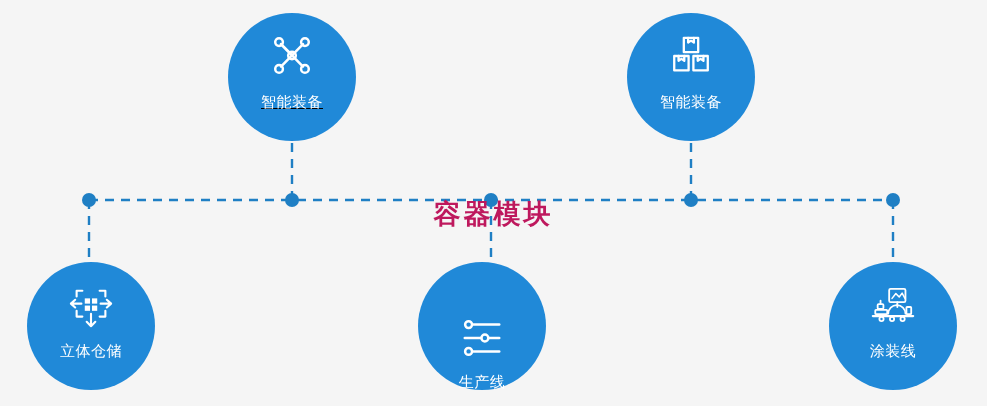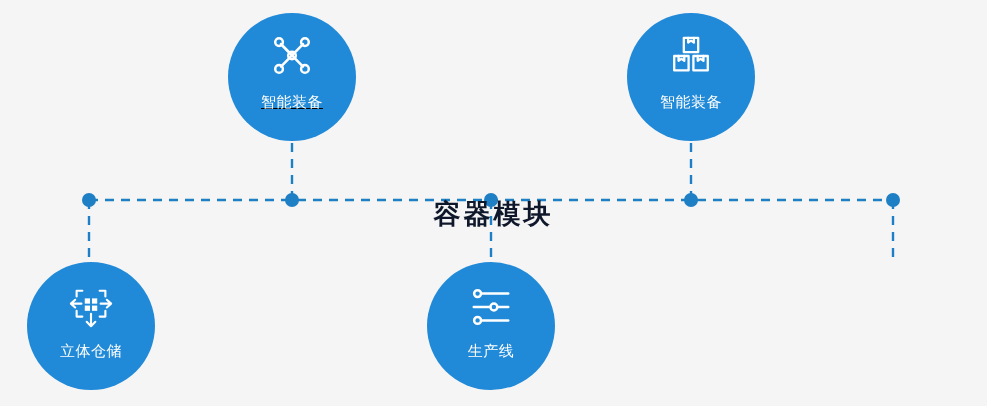--- a/index.html
+++ b/index.html
@@ -27,21 +27,21 @@
     height: 406px;
   }
   .watermark {
     position: absolute;
     left: 0;
     top: 196px;
     width: 987px;
     text-align: center;
     font-size: 27px;
     letter-spacing: 3px;
-    color: #0f172a;
+    color: #be185d;
     font-weight: 700;
     user-select: none;
     pointer-events: none;
   }
   .node-circle {
     position: absolute;
     width: 128px;
     height: 128px;
     border-radius: 50%;
     background: #2089d8;
@@ -143,29 +143,48 @@
         <rect x="17.5" y="22.5" width="5.5" height="5.5" fill="#ffffff" stroke="none"></rect>
         <rect x="25" y="22.5" width="5.5" height="5.5" fill="#ffffff" stroke="none"></rect>
         <path d="M14 20.5 H3 m4.5 -4 L3 20.5 l4.5 4"></path>
         <path d="M34 20.5 H45 m-4.5 -4 L45 20.5 l-4.5 4"></path>
         <path d="M24 31 V44 m-4.5 -4.5 L24 44 l4.5 -4.5"></path>
       </svg>
     </span>
     <span class="node-label">立体仓储</span>
   </div>
 
-  <div class="node-circle row-bottom" style="left:427px; top:262px;">
+  <div class="node-circle row-bottom" style="left:418px; top:262px;justify-content:flex-end;">
     <span class="node-icon">
       <svg viewBox="0 0 48 48" fill="none" stroke="#ffffff" stroke-width="2.6" stroke-linecap="round" stroke-linejoin="round">
         <line x1="14" y1="10" x2="42" y2="10"></line>
         <circle cx="10" cy="10" r="3.6"></circle>
         <line x1="6" y1="24" x2="23" y2="24"></line>
         <line x1="31" y1="24" x2="42" y2="24"></line>
         <circle cx="27" cy="24" r="3.6"></circle>
         <line x1="14" y1="38" x2="42" y2="38"></line>
         <circle cx="10" cy="38" r="3.6"></circle>
       </svg>
     </span>
     <span class="node-label">生产线</span>
   </div>
 
+  <div class="node-circle row-bottom" style="left:829px; top:262px;">
+    <span class="node-icon">
+      <svg viewBox="0 0 48 48" fill="none" stroke="#ffffff" stroke-width="1.9" stroke-linecap="round" stroke-linejoin="round">
+        <rect x="20" y="5" width="17" height="14" rx="1.5"></rect>
+        <path d="M23 15 l4 -5 l3.5 3.5 l3 -4 l3 5.5" stroke-width="1.6"></path>
+        <line x1="28.5" y1="19" x2="28.5" y2="24"></line>
+        <path d="M19 31 a9 9 0 0 1 18 0" stroke-width="1.8"></path>
+        <rect x="8" y="21" width="6" height="5" rx="1"></rect>
+        <line x1="11" y1="17.5" x2="11" y2="21"></line>
+        <rect x="5.5" y="27" width="12.5" height="4.5" rx="0.8"></rect>
+        <rect x="38" y="24" width="5" height="7.5" rx="0.8"></rect>
+        <line x1="3" y1="33.5" x2="45" y2="33.5" stroke-width="2.4"></line>
+        <circle cx="12" cy="36.5" r="2.2"></circle>
+        <circle cx="23" cy="36.5" r="2.2"></circle>
+        <circle cx="34" cy="36.5" r="2.2"></circle>
+      </svg>
+    </span>
+    <span class="node-label">涂装线</span>
+  </div>
 
 </div>
 
 </body></html>

